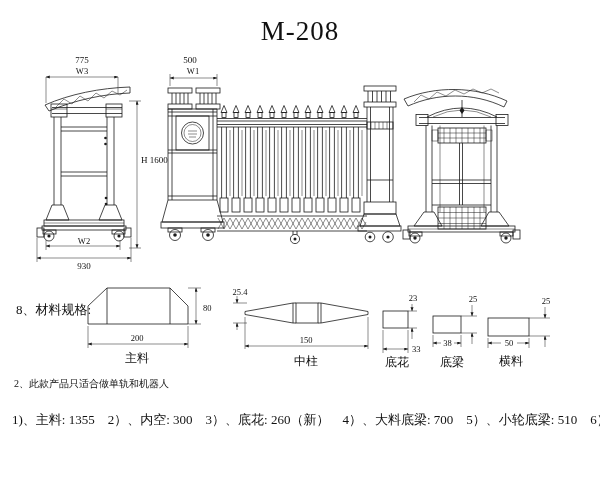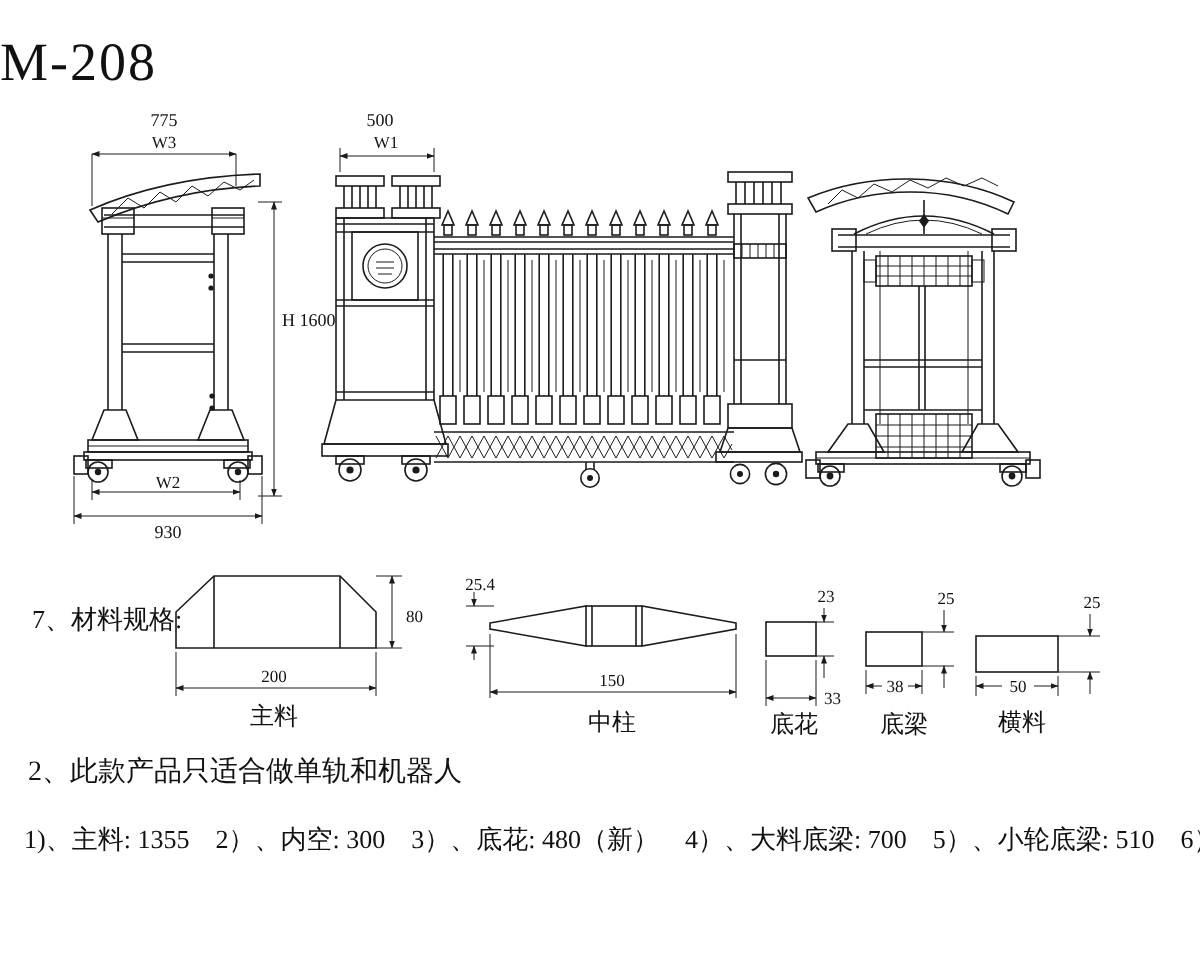--- a/index.html
+++ b/index.html
@@ -1,21 +1,21 @@
 <!DOCTYPE html>
 <html><head>
 <meta charset="utf-8">
 <style>
   html,body{margin:0;padding:0;}
   body{width:600px;height:480px;background:#ffffff;position:relative;overflow:hidden;
        font-family:"Liberation Serif","DejaVu Serif",serif;color:#111;}
   .abs{position:absolute;}
-  #title{left:0;top:16px;width:600px;font-size:27px;letter-spacing:1px;}
+  #title{left:0;top:16px;width:600px;text-align:center;font-size:27px;letter-spacing:1px;}
   #mat-heading{left:16px;top:301px;font-size:13px;}
-  #note-line{left:14px;top:377px;font-size:14px;}
+  #note-line{left:14px;top:377px;font-size:10px;}
   #spec-line{left:12px;top:411px;font-size:13px;white-space:nowrap;}
   #spec-line span{margin-right:13px;}
   svg .ln{stroke:#1b1b1b;stroke-width:.8;fill:none;}
   svg .th{stroke:#1b1b1b;stroke-width:.5;fill:none;}
   svg .fl{fill:#1b1b1b;stroke:none;}
   svg text{fill:#111;font-family:"Liberation Serif","DejaVu Serif",serif;}
   .dim{font-size:8.5px;}
   .dim9{font-size:9px;}
   .lbl{font-size:12px;}
 </style>
@@ -341,17 +341,17 @@
     <text class="dim" x="546" y="304" text-anchor="middle">25</text>
     <line class="th" x1="488" y1="338" x2="488" y2="348"></line>
     <line class="th" x1="529" y1="338" x2="529" y2="348"></line>
     <line class="th" x1="488" y1="343" x2="501" y2="343" marker-start="url(#ar)"></line>
     <line class="th" x1="517" y1="343" x2="529" y2="343" marker-end="url(#ar)"></line>
     <text class="dim" x="509" y="346" text-anchor="middle">50</text>
     <text class="lbl" x="511" y="365" text-anchor="middle">横料</text>
   </g>
 </svg>
 
-<div id="mat-heading" class="abs">7、材料规格:</div>
+<div id="mat-heading" class="abs">8、材料规格:</div>
 <div id="note-line" class="abs">2、此款产品只适合做单轨和机器人</div>
 <div id="spec-line" class="abs">
-  <span>1)、主料: 1355</span><span>2）、内空: 300</span><span>3）、底花: 480（新）</span><span>4）、大料底梁: 700</span><span>5）、小轮底梁: 510</span><span>6）、横料: 482</span>
+  <span>1)、主料: 1355</span><span>2）、内空: 300</span><span>3）、底花: 260（新）</span><span>4）、大料底梁: 700</span><span>5）、小轮底梁: 510</span><span>6）、横料: 482</span>
 </div>
 
 </body></html>

